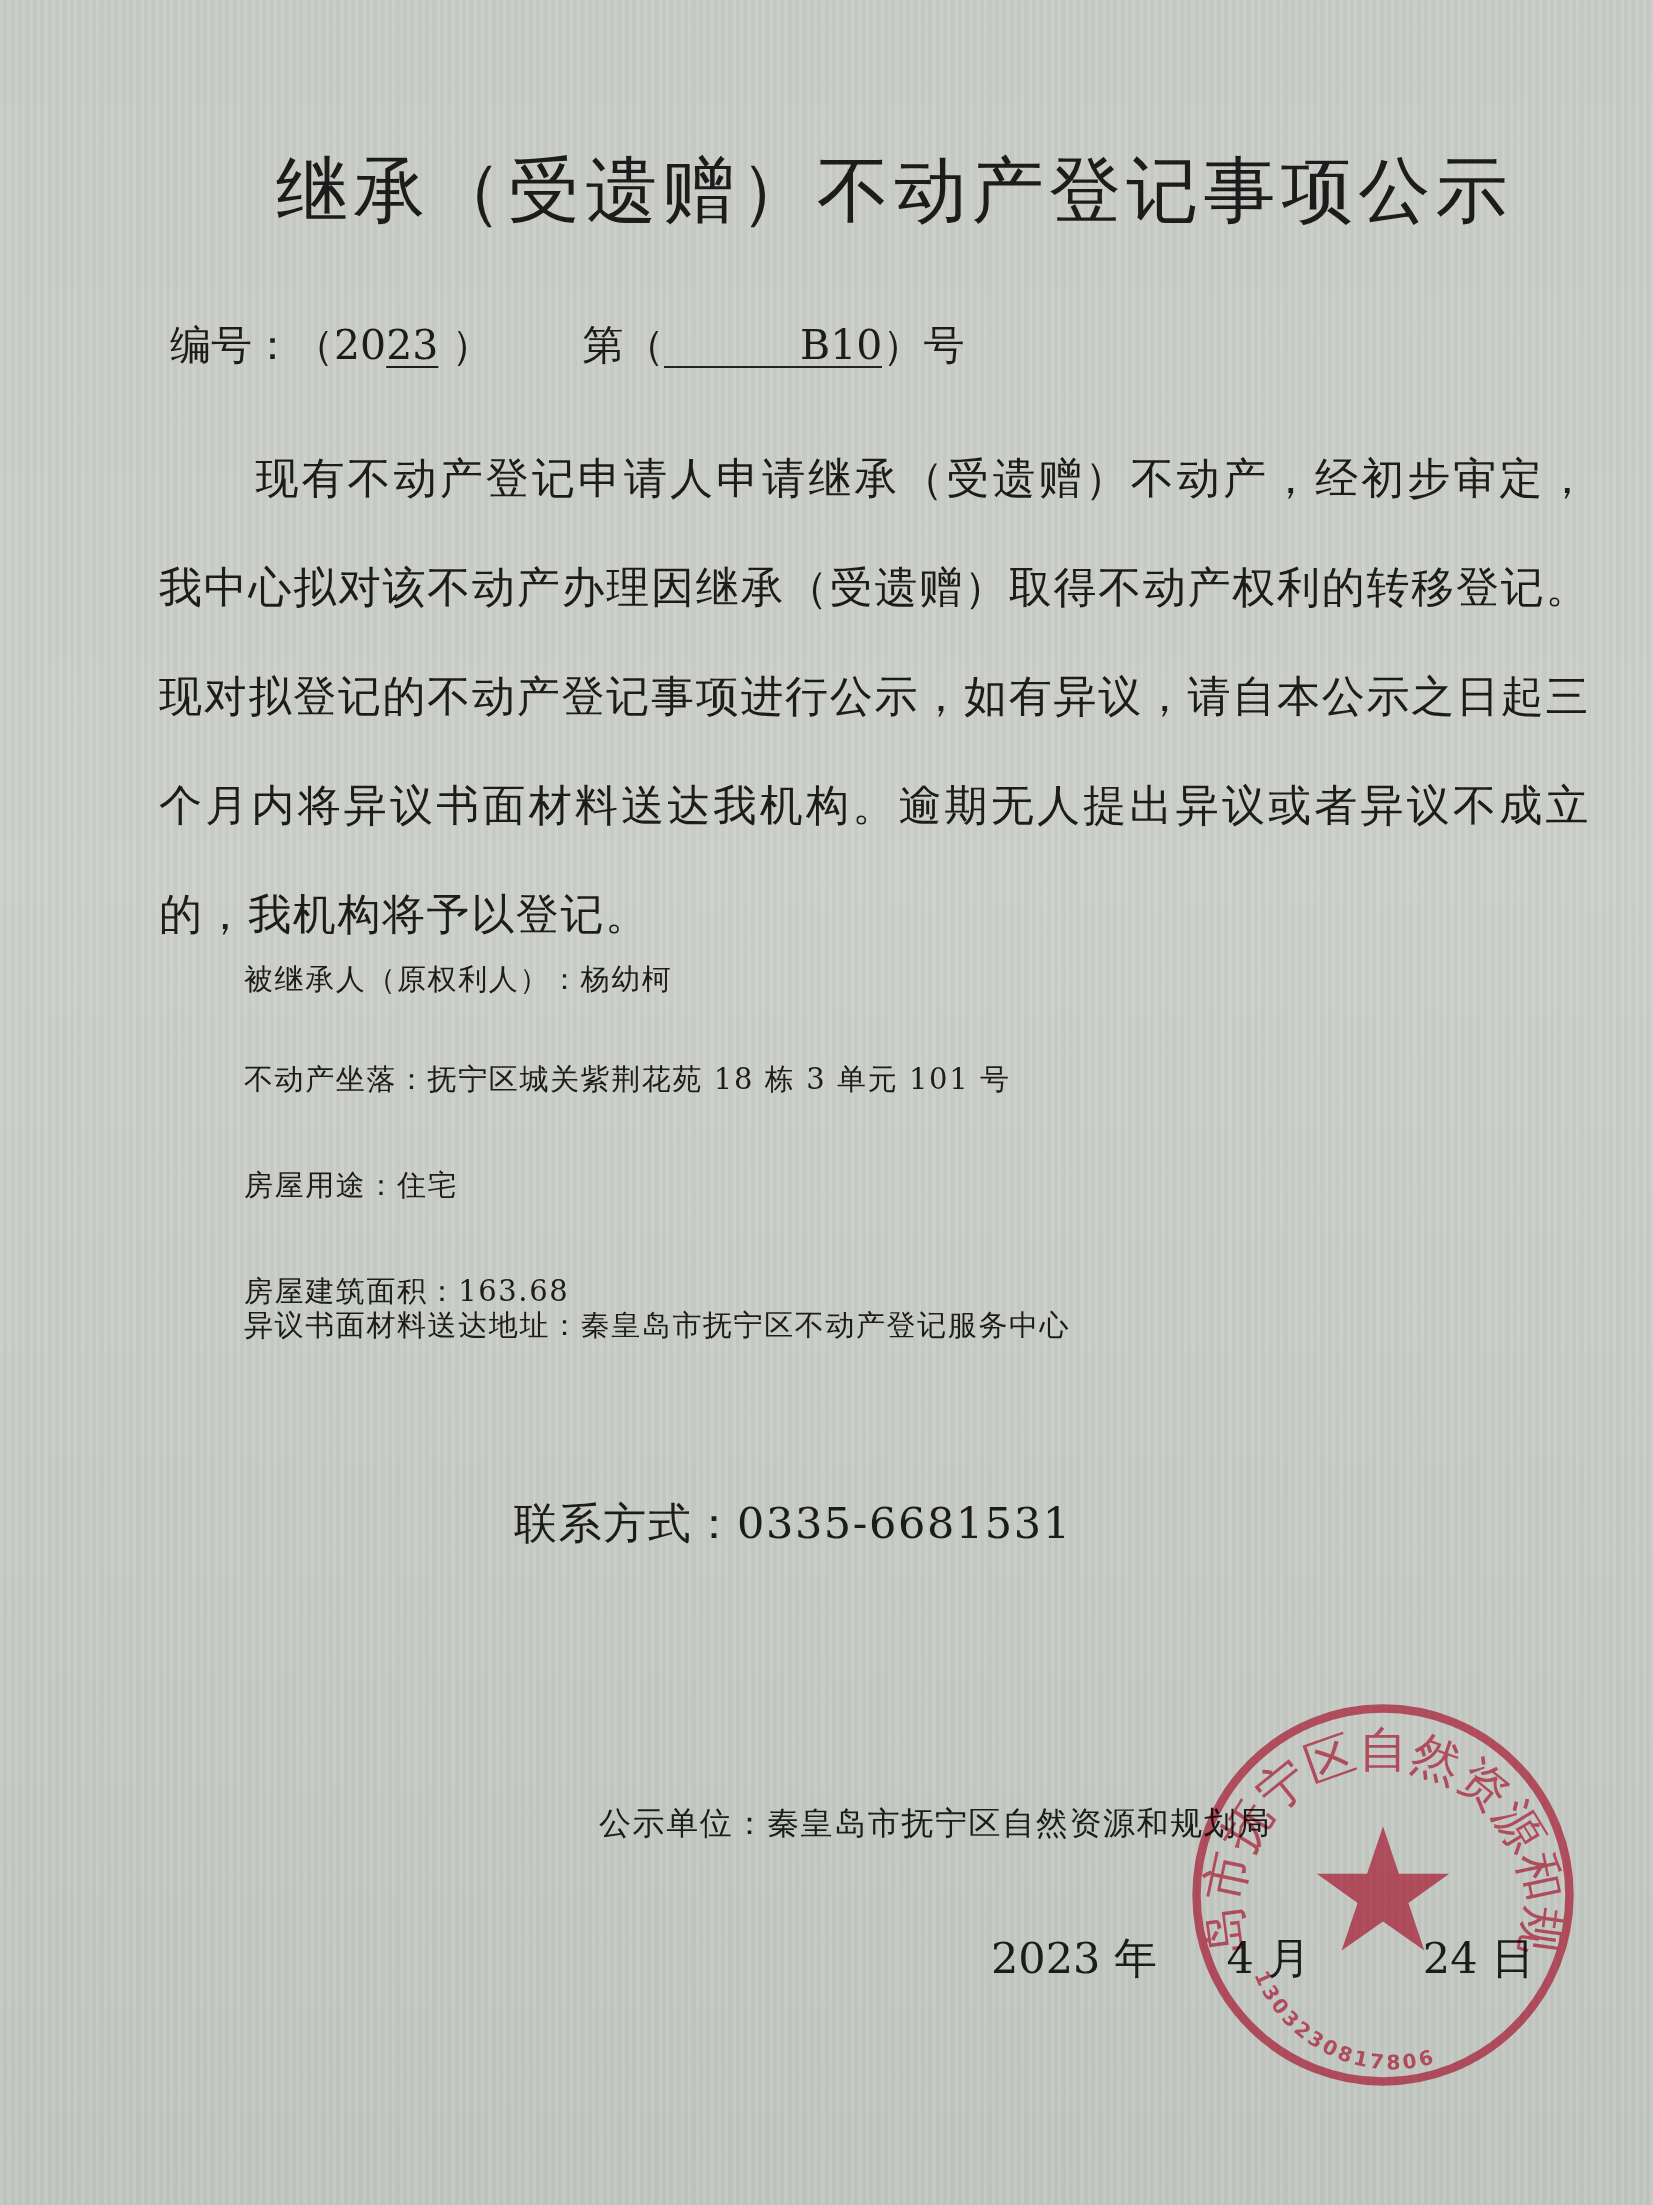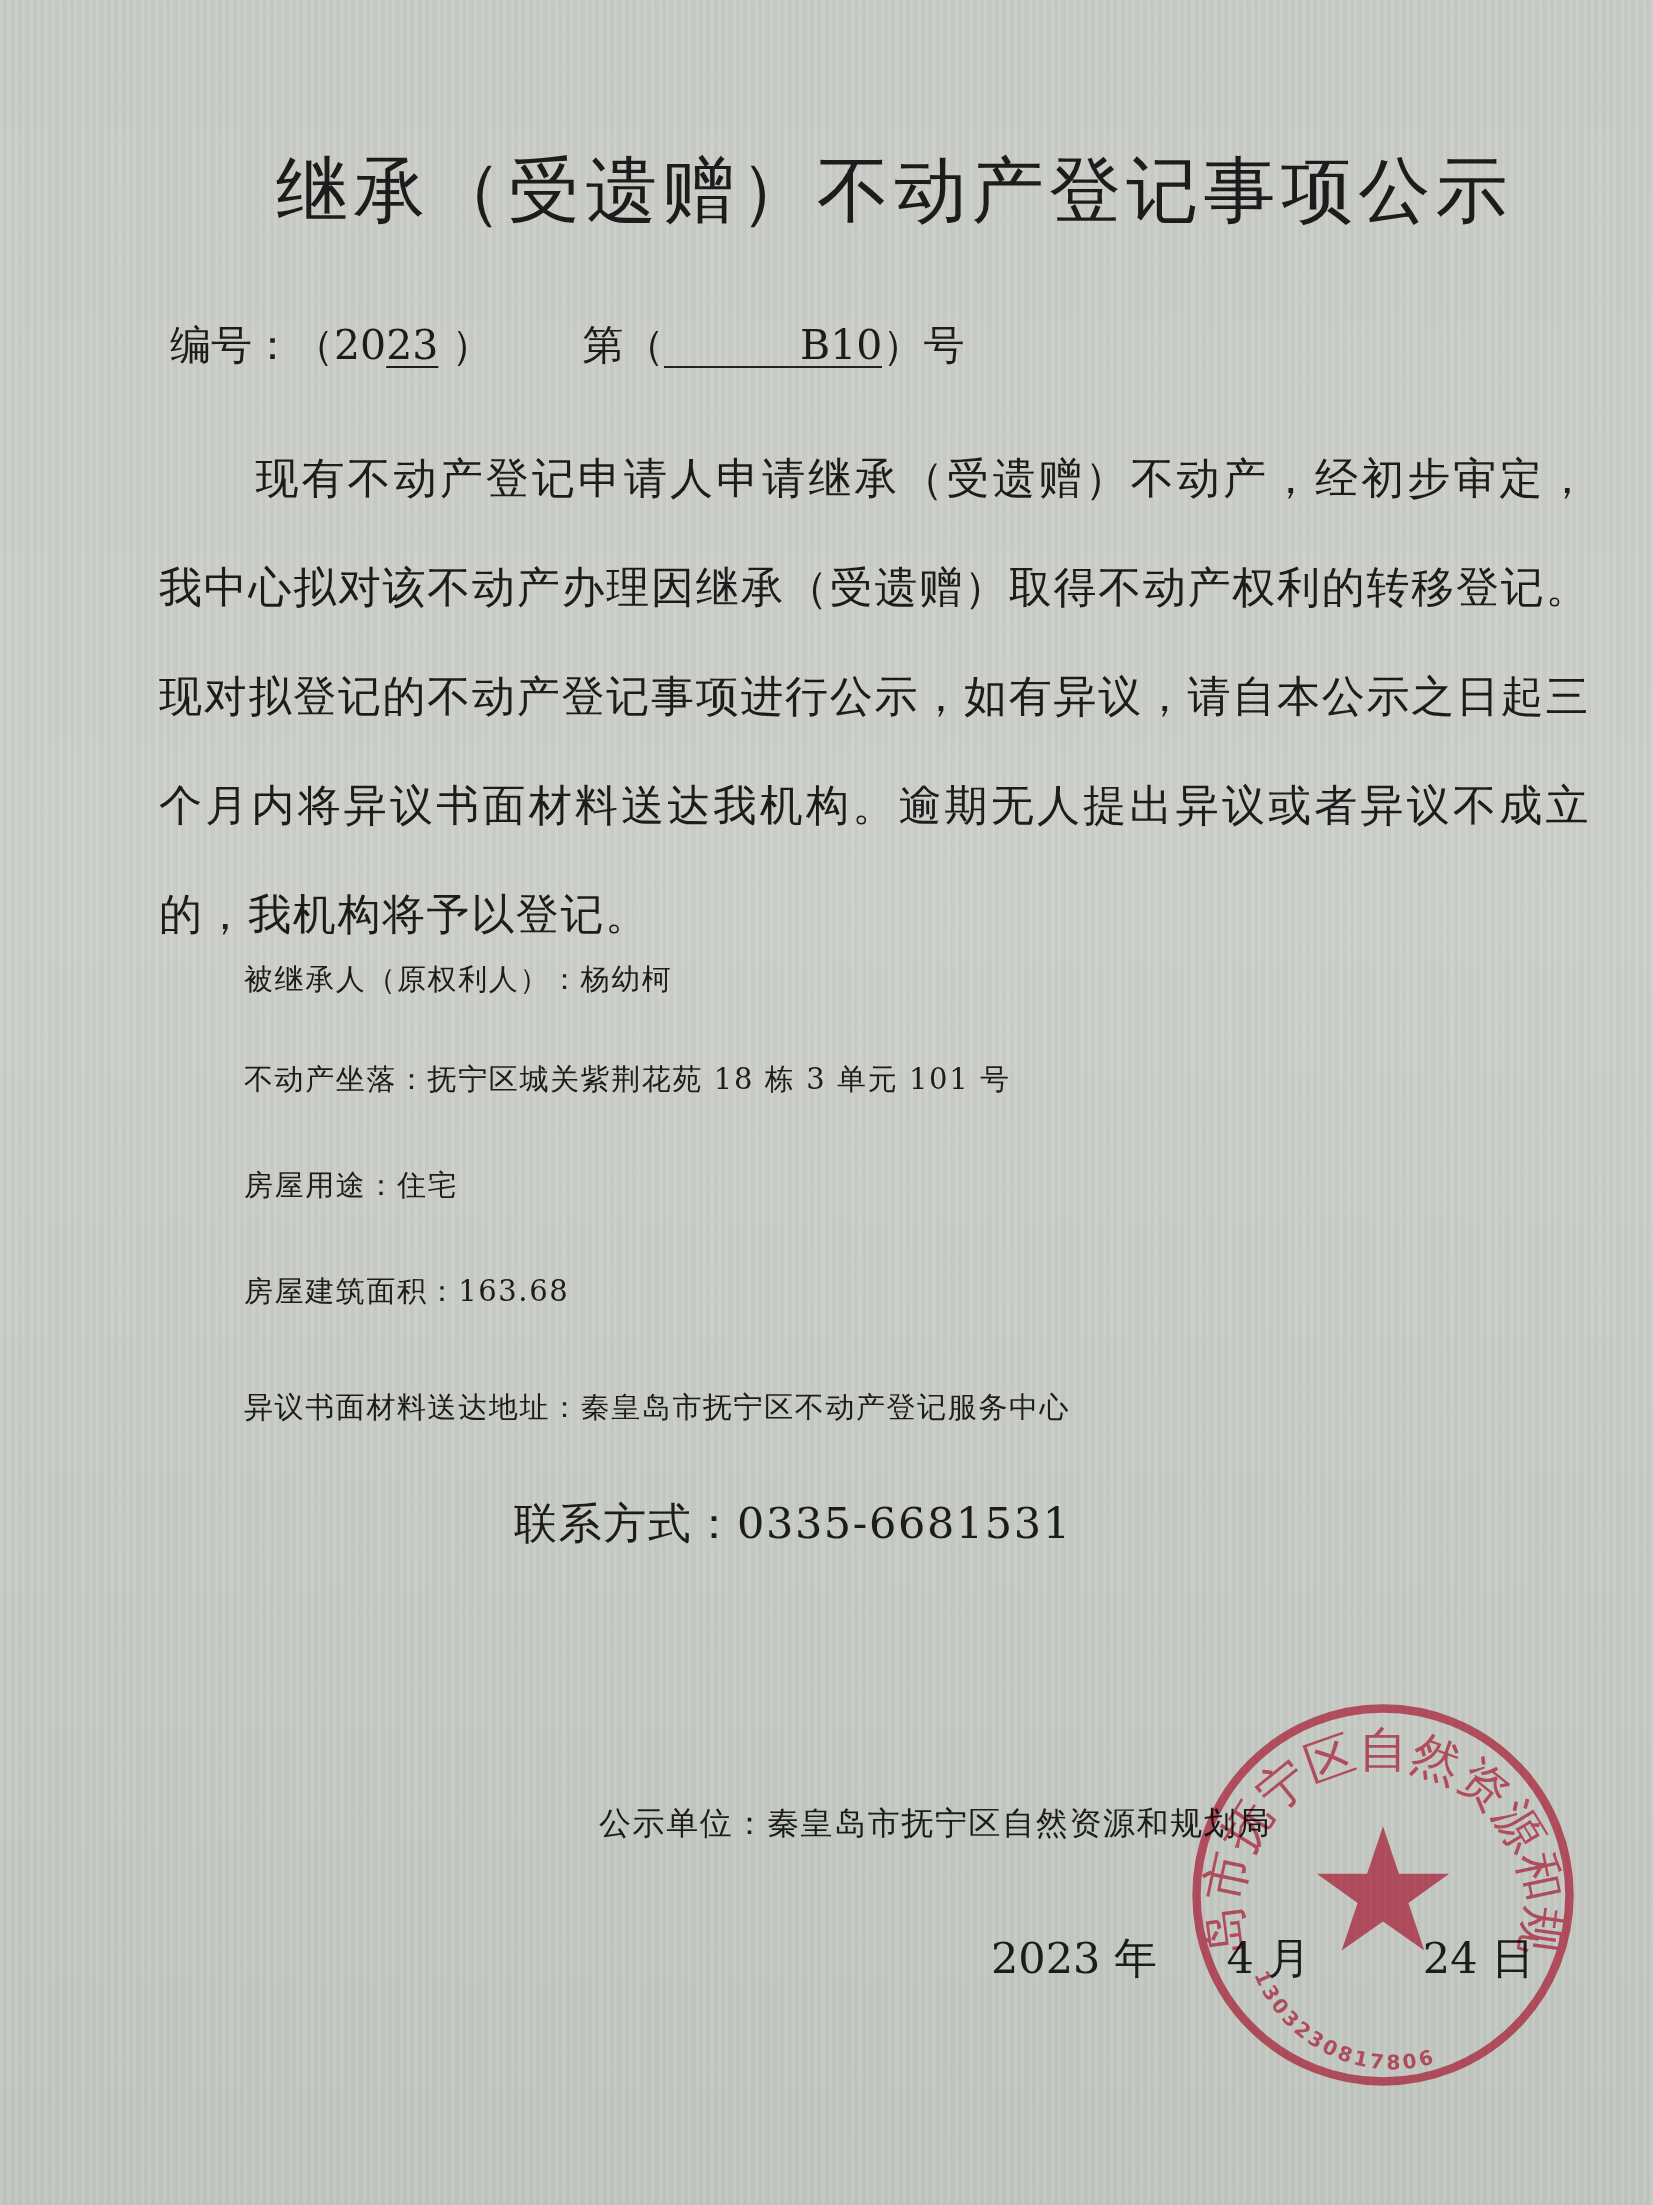--- a/index.html
+++ b/index.html
@@ -66,21 +66,21 @@
 </div>
 <div class="field" style="top:1060px">
   <span>不动产坐落：</span><span>抚宁区城关紫荆花苑 18 栋 3 单元 101 号</span>
 </div>
 <div class="field" style="top:1166px">
   <span>房屋用途：</span><span>住宅</span>
 </div>
 <div class="field" style="top:1272px">
   <span>房屋建筑面积：</span><span>163.68</span>
 </div>
-<div class="field" style="top:1388px">
+<div class="field" style="top:1306px">
   <span>异议书面材料送达地址：</span><span>秦皇岛市抚宁区不动产登记服务中心</span>
 </div>
 
 <div class="contact">
   <span>联系方式：</span><span>0335-6681531</span>
 </div>
 
 <div class="issuer">
   <span>公示单位：</span><span>秦皇岛市抚宁区自然资源和规划局</span>
 </div>

